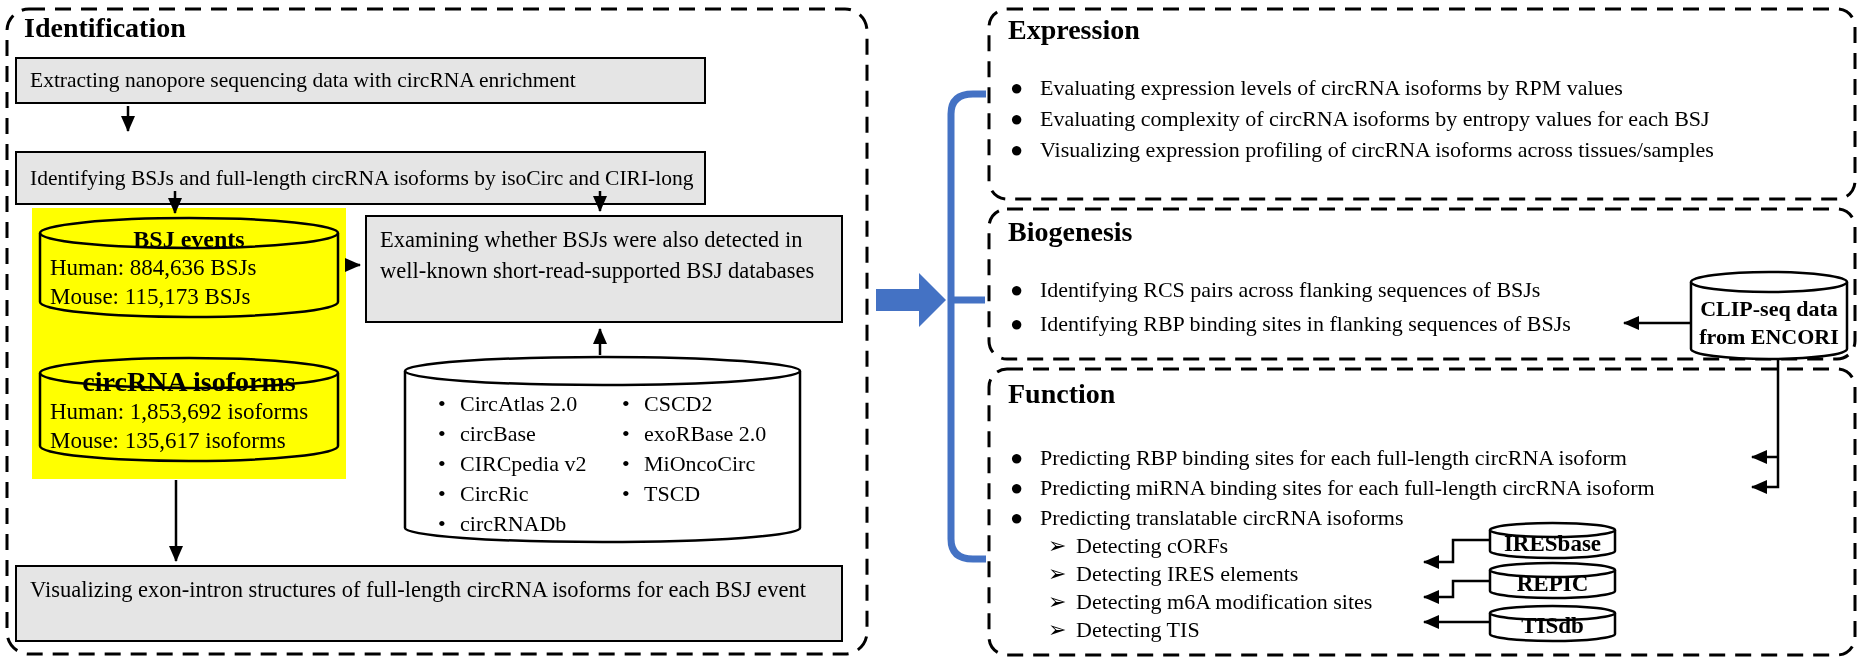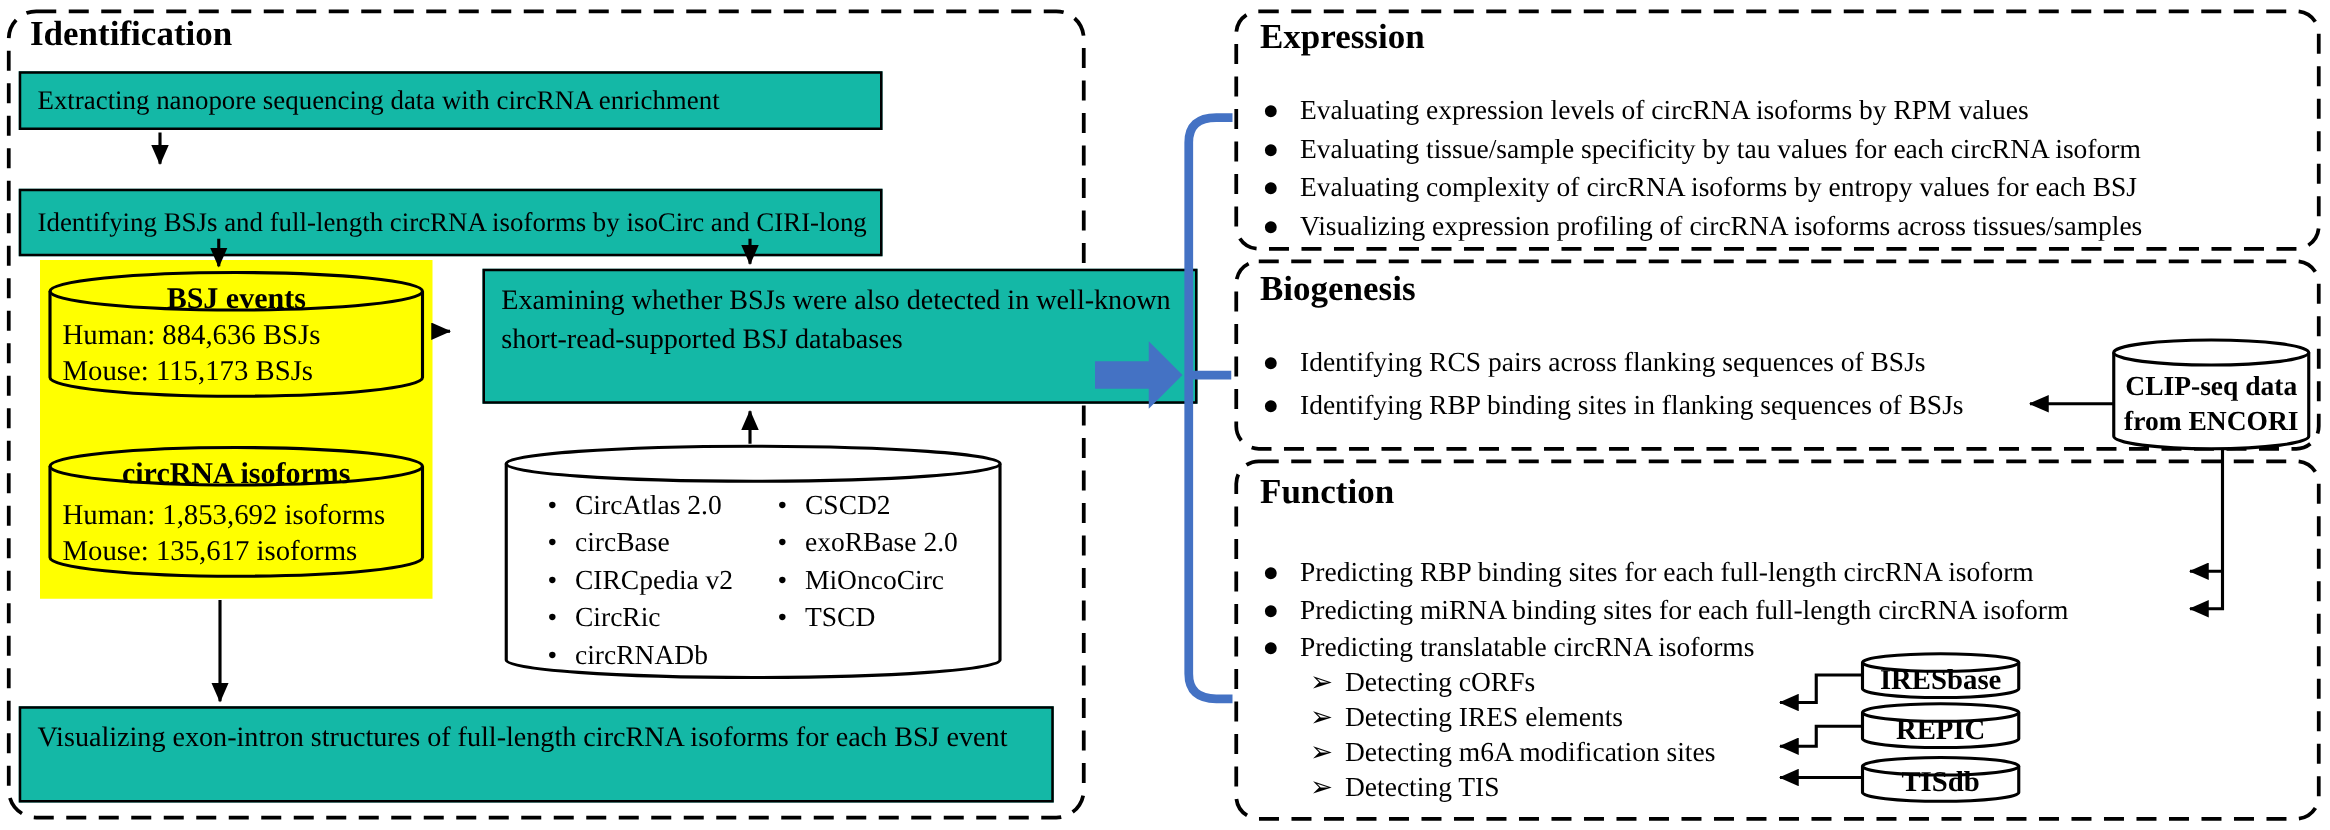--- a/index.html
+++ b/index.html
@@ -5,21 +5,21 @@
   html,body{margin:0;padding:0;background:#fff;}
   #canvas{
     position:relative;width:1864px;height:664px;background:#fff;overflow:hidden;
     font-family:"Liberation Serif","DejaVu Serif",serif;color:#000;
   }
   #shapes{position:absolute;left:0;top:0;z-index:2;}
   .txt{position:absolute;z-index:3;}
   #arrows{position:absolute;left:0;top:0;z-index:4;pointer-events:none;}
   .panel-title{font-size:28px;font-weight:700;white-space:nowrap;}
   .wbox{
-    position:absolute;z-index:3;background:#14b8a6;border:2.5px solid #000;
+    position:absolute;z-index:3;background:#e5e5e5;border:2.5px solid #000;
     box-sizing:border-box;font-size:21.5px;font-family:Liberation Serif, serif;
   }
   .wbox.center{display:flex;align-items:center;padding-left:13px;white-space:nowrap;}
   .wbox.multi{padding:7px 13px;line-height:31px;font-size:22.5px;}
   .yellow-block{position:absolute;z-index:1;}
   .cyl-label{position:absolute;z-index:3;text-align:center;white-space:nowrap;font-weight:bold;}
   .cyl-line{position:absolute;z-index:3;white-space:nowrap;}
   .blist{position:absolute;z-index:3;white-space:nowrap;}
   .brow{display:block;}
   .b{display:inline-block;width:30px;}
@@ -79,46 +79,45 @@
   <div class="txt panel-title" style="left:24px;top:12px;">Identification</div>
 
   <div class="wbox center" style="left:15px;top:57px;width:691px;height:47px;">Extracting nanopore sequencing data with circRNA enrichment</div>
 
   <div class="wbox center" style="left:15px;top:135px;width:691px;height:54px;margin-top:16px;">Identifying BSJs and full-length circRNA isoforms by isoCirc and CIRI-long</div>
 
   <div class="cyl-label" style="left:40px;top:226px;width:298px;font-size:24px;">BSJ events</div>
   <div class="cyl-line" style="left:50px;top:255px;font-size:23px;">Human: 884,636 BSJs</div>
   <div class="cyl-line" style="left:50px;top:284px;font-size:23px;">Mouse: 115,173 BSJs</div>
 
-  <div class="cyl-label" style="left:40px;top:366px;width:298px;font-size:24px;">circRNA isoforms</div>
+  <div class="cyl-label" style="left:40px;top:366px;width:298px;font-size:28px;">circRNA isoforms</div>
   <div class="cyl-line" style="left:50px;top:399px;font-size:23px;">Human: 1,853,692 isoforms</div>
   <div class="cyl-line" style="left:50px;top:428px;font-size:23px;">Mouse: 135,617 isoforms</div>
 
-  <div class="wbox multi" style="left:386px;top:215px;width:572px;height:108px;">Examining whether BSJs were also detected in well-known short-read-supported BSJ databases</div>
+  <div class="wbox multi" style="left:365px;top:215px;width:478px;height:108px;">Examining whether BSJs were also detected in well-known short-read-supported BSJ databases</div>
 
   <div class="blist" style="left:438px;top:389px;line-height:30px;font-size:22px;">
     <div class="brow db-row"><span class="b">•</span><span>CircAtlas 2.0</span></div>
     <div class="brow db-row"><span class="b">•</span><span>circBase</span></div>
     <div class="brow db-row"><span class="b">•</span><span>CIRCpedia v2</span></div>
     <div class="brow db-row"><span class="b">•</span><span>CircRic</span></div>
     <div class="brow db-row"><span class="b">•</span><span>circRNADb</span></div>
   </div>
   <div class="blist" style="left:622px;top:389px;line-height:30px;font-size:22px;">
     <div class="brow db-row"><span class="b">•</span><span>CSCD2</span></div>
     <div class="brow db-row"><span class="b">•</span><span>exoRBase 2.0</span></div>
     <div class="brow db-row"><span class="b">•</span><span>MiOncoCirc</span></div>
     <div class="brow db-row"><span class="b">•</span><span>TSCD</span></div>
   </div>
 
   <div class="wbox multi" style="left:15px;top:565px;width:828px;height:77px;">Visualizing exon-intron structures of full-length circRNA isoforms for each BSJ event</div>
 
   <div class="txt panel-title" style="left:1008px;top:14px;">Expression</div>
   <div class="blist" style="left:1010px;top:72px;line-height:31px;font-size:22px;">
     <div class="brow"><span class="b">●</span><span>Evaluating expression levels of circRNA isoforms by RPM values</span></div>
-    <div class="brow"><span class="b">●</span><span>Evaluating tissue/sample specificity by tau values for each circRNA isoform</span></div>
     <div class="brow"><span class="b">●</span><span>Evaluating complexity of circRNA isoforms by entropy values for each BSJ</span></div>
     <div class="brow"><span class="b">●</span><span>Visualizing expression profiling of circRNA isoforms across tissues/samples</span></div>
   </div>
 
   <div class="txt panel-title" style="left:1008px;top:216px;">Biogenesis</div>
   <div class="blist" style="left:1010px;top:273px;line-height:34px;font-size:22px;">
     <div class="brow"><span class="b">●</span><span>Identifying RCS pairs across flanking sequences of BSJs</span></div>
     <div class="brow"><span class="b">●</span><span>Identifying RBP binding sites in flanking sequences of BSJs</span></div>
   </div>
 

